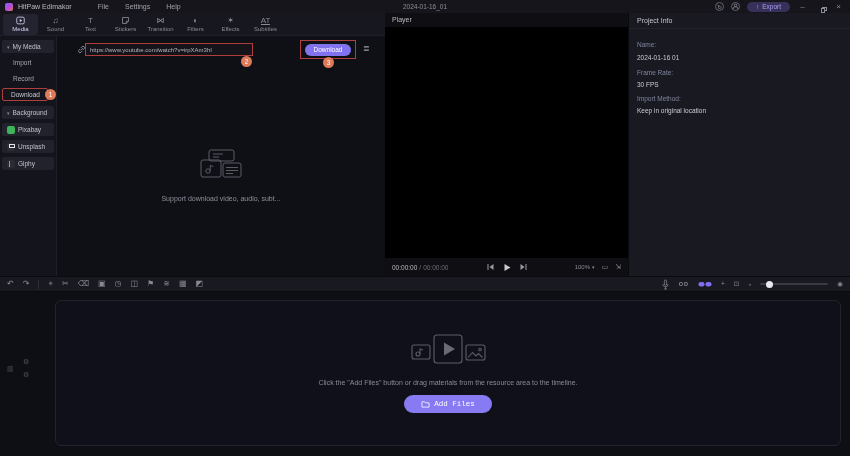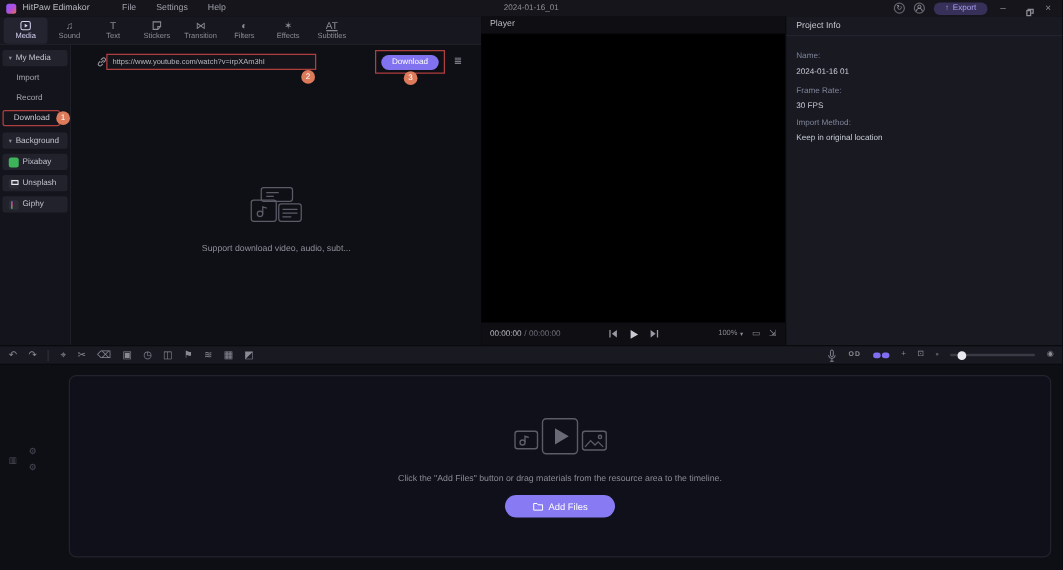--- a/index.html
+++ b/index.html
@@ -95,21 +95,21 @@
   .slider-handle { position:absolute; left:6px; top:-2.5px; width:7px; height:7px; border-radius:50%; background:#e9e9ef; }
 
   
   .timeline { position:absolute; left:0; top:292px; width:850px; height:164px; background:#0e0e15; }
   .strip-ic { position:absolute; color:#50505c; font-size:7px; line-height:8px; }
   .tl-empty { position:absolute; left:55px; top:8px; width:786px; height:146px; border:1px solid #23232e;
     border-radius:6px; background:#10101a; text-align:center; }
   .tl-ill { margin-top:32px; }
   .tl-text { margin-top:6px; font-size:7px; color:#8a8a95; }
   .add-btn { margin:9px auto 0; width:88px; height:18px; border-radius:9px; background:#887af2; color:#fff;
-    font-size:7.5px; display:flex; align-items:center; justify-content:center; gap:4px; }
+    font-size:7.5px; display:flex; align-items:center; justify-content:center; gap:4px;font-family:Liberation Mono, monospace; }
 
   svg { display:block; }
 </style>
 </head>
 <body>
 
 <div id="app">
 
   <div class="titlebar">
     <div class="logo"></div>

